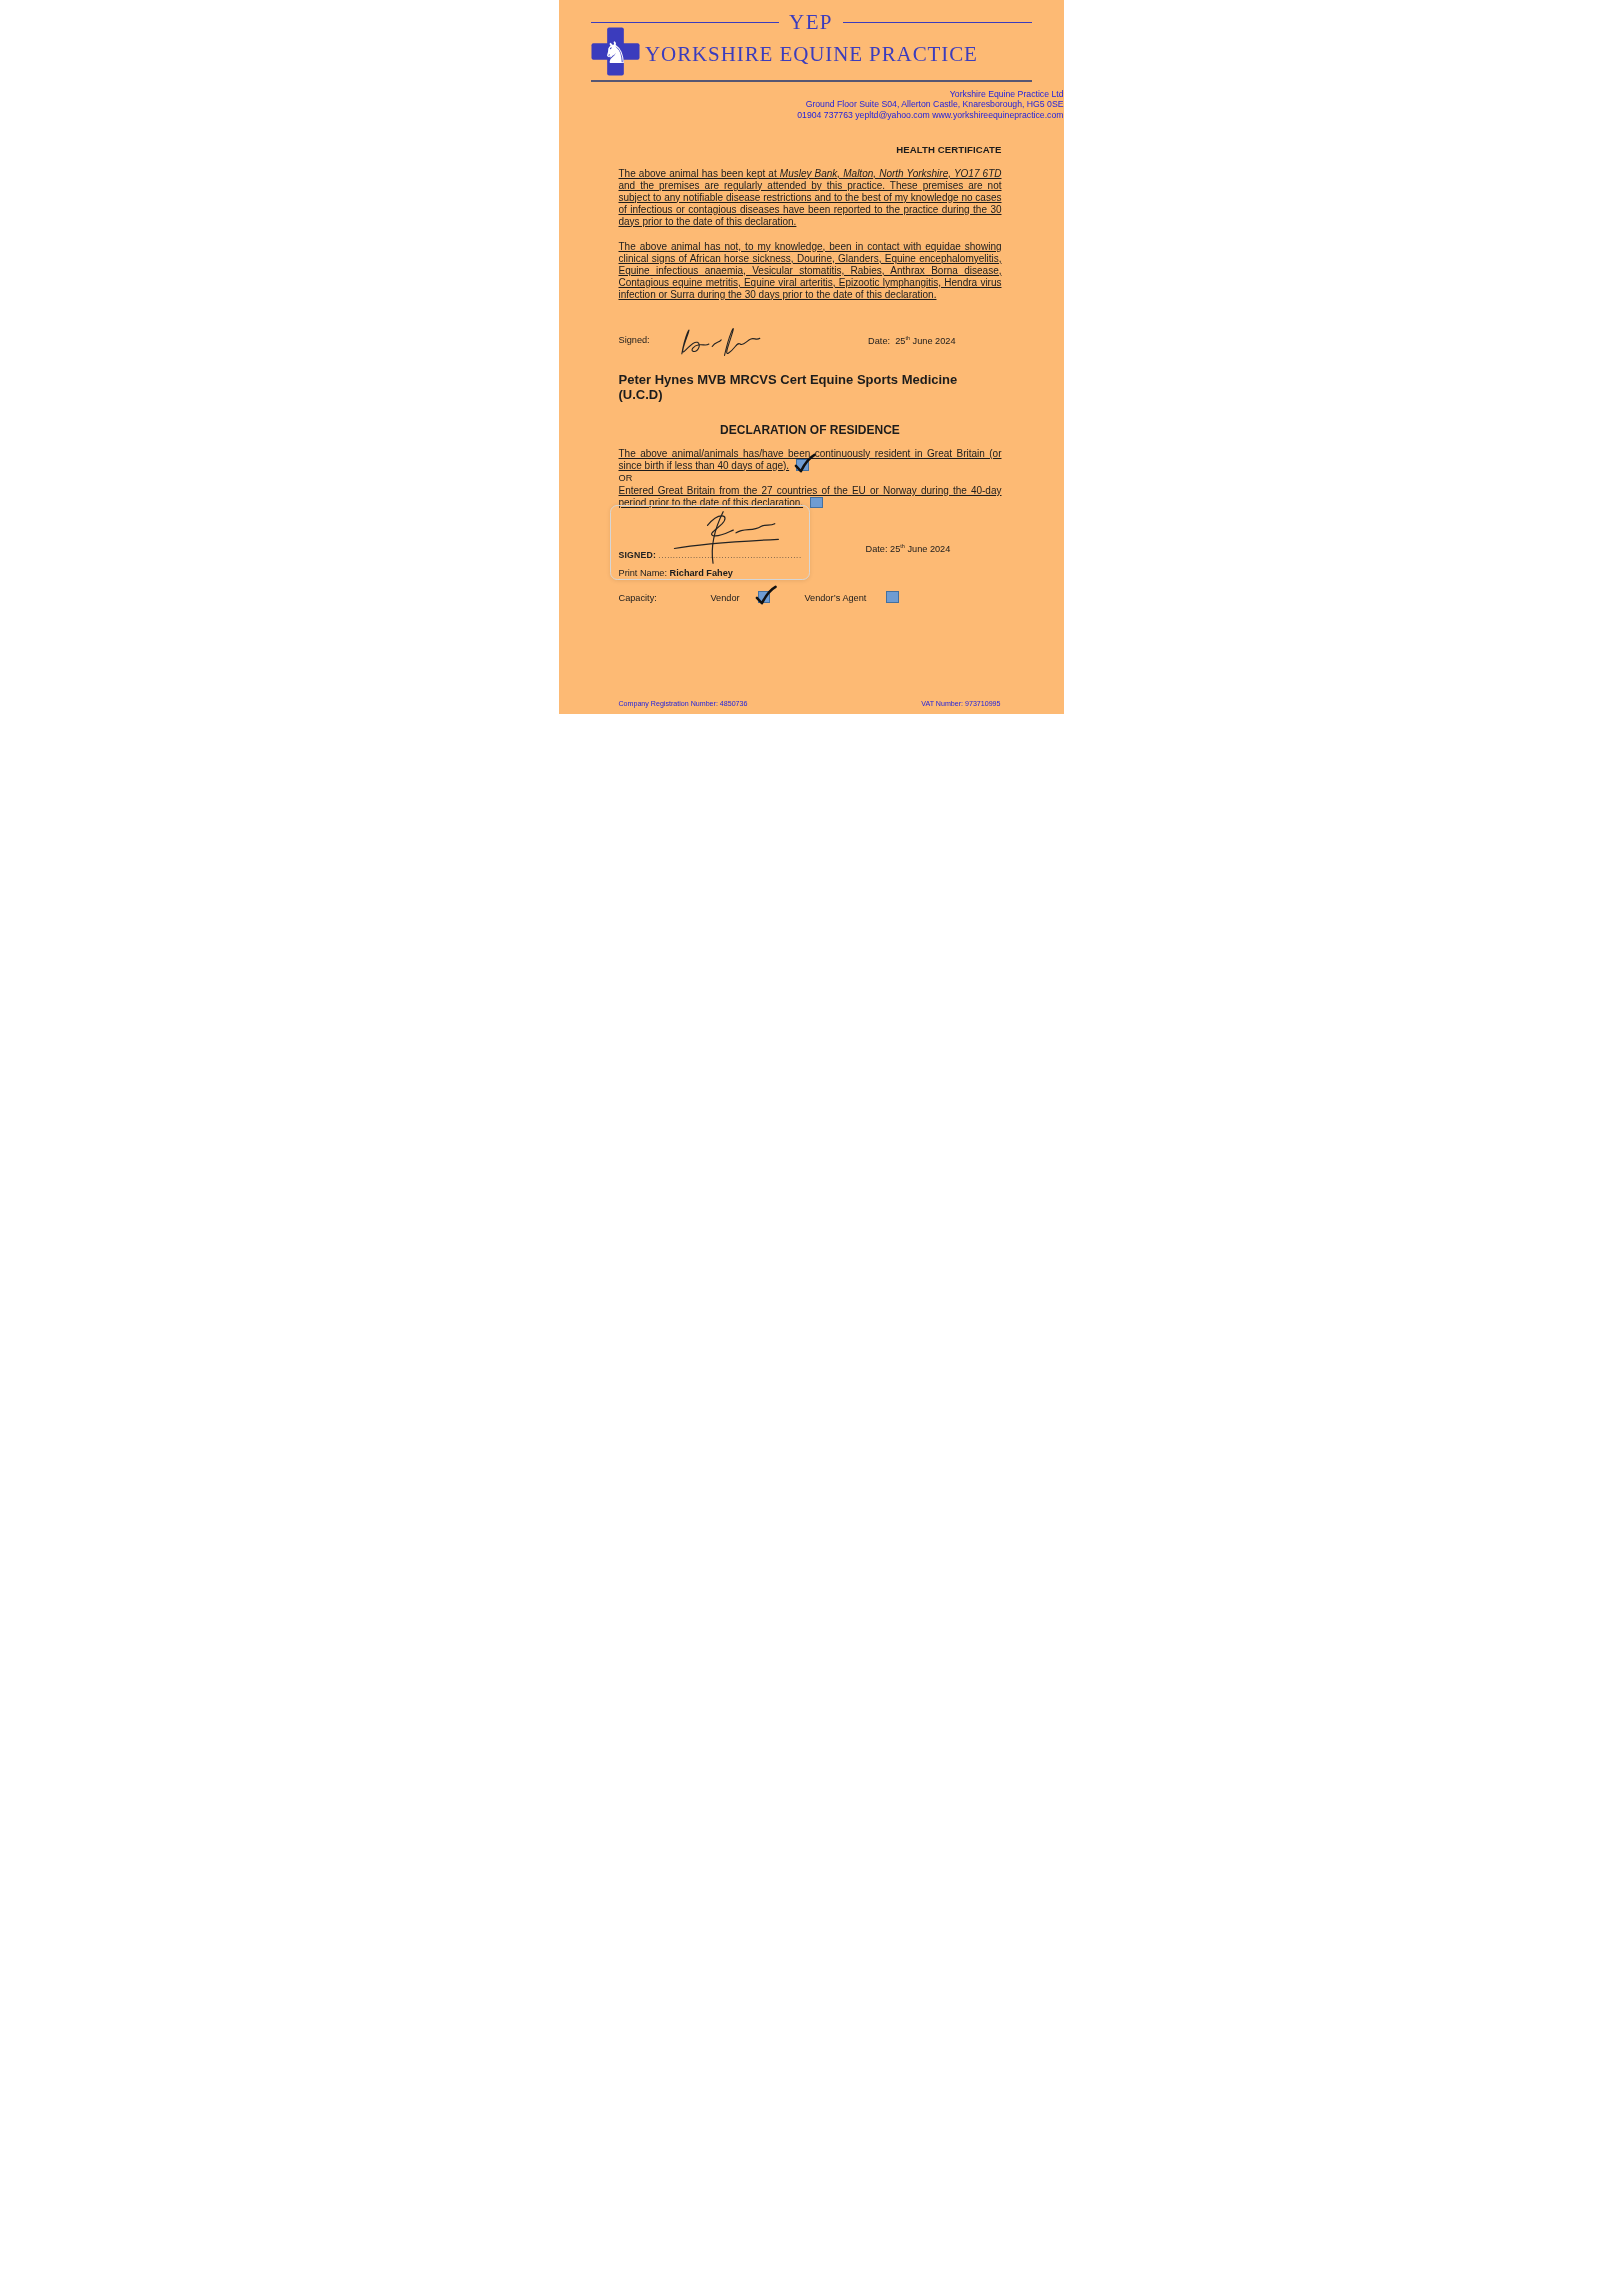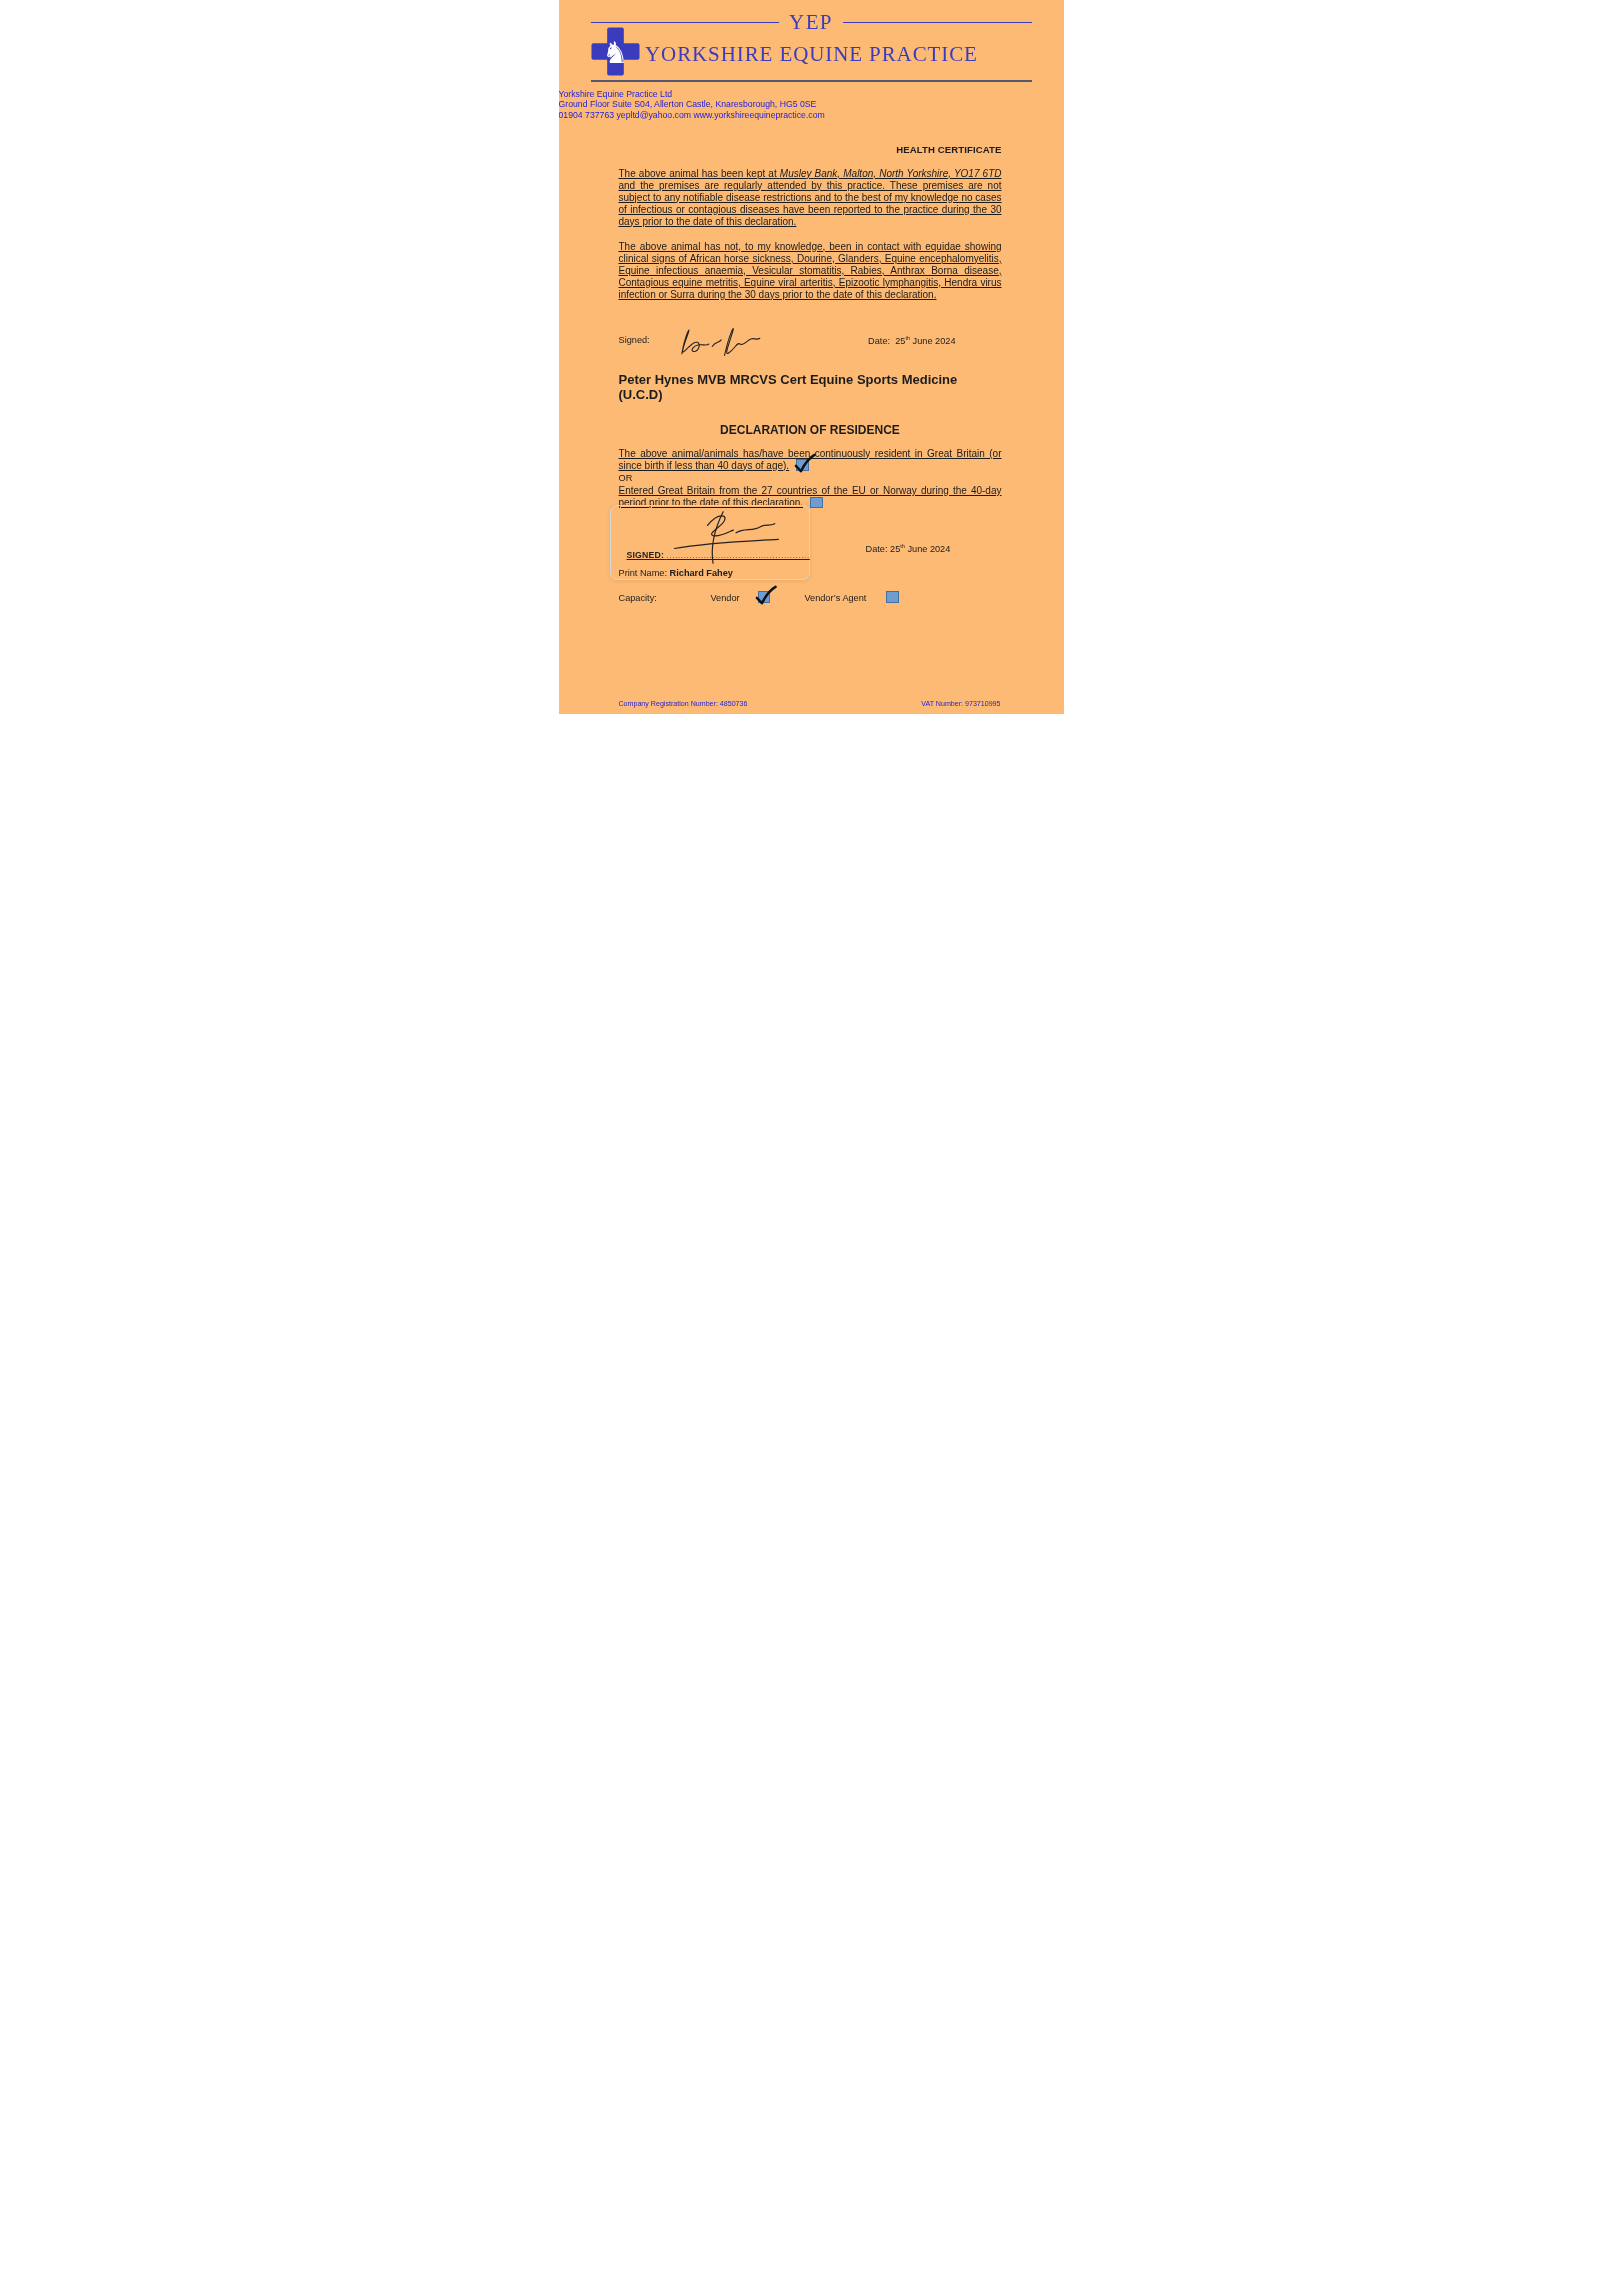--- a/index.html
+++ b/index.html
@@ -21,21 +21,21 @@
     font-size:21px; color:#3b3cbd; letter-spacing:1.4px; line-height:1;
   }
   .title-row { display:flex; align-items:center; margin:0.9px 32px 0; }
   .cross-logo { width:49px; height:49px; flex:0 0 auto; margin-top:-7.3px; }
   .practice-title {
     font-family:"Liberation Serif","DejaVu Serif",serif;
     font-size:21px; color:#3b3cbd; letter-spacing:0.9px; line-height:1;
     white-space:nowrap; margin-left:5.5px;
   }
   .header-rule { height:1.4px; background:#565673; margin:4.6px 32px 0; }
-  .contact-block { text-align:left; color:#2222dd; font-size:8.7px; line-height:10.6px; margin-top:7.3px; }
+  .contact-block { text-align:right; color:#2222dd; font-size:8.7px; line-height:10.6px; margin-top:7.3px; }
   
   .content { padding:0 62px 0 60px; }
   .doc-title { text-align:right; font-weight:bold; font-size:9.6px; margin-top:23px; letter-spacing:0.1px; }
   .fields { margin:25px 0 0 92px; }
   .field-row { display:flex; margin-bottom:13.8px; font-weight:bold; font-size:9.2px; }
   .field-label { width:92px; }
   .para { font-size:10px; line-height:12px; text-align:justify; margin-top:13px;text-decoration:underline; }
   .para .loc { font-style:italic; }
   .sig-row { display:flex; align-items:center; margin-top:20px; height:39px; }
   .sig-row .lbl { font-size:9.2px; }
@@ -57,21 +57,21 @@
   }
   .tick { position:absolute; left:-3.7px; top:-6.4px; width:22px; height:20px; overflow:visible; }
   
   .signed-area { position:relative; height:70px; margin-top:7.3px; }
   .signed-box {
     position:absolute; left:-8.3px; top:-11px; width:200px; height:75px;
     border:0.9px solid #d6d6d6; border-radius:7.3px;
     box-shadow:0 0.9px 4.6px rgba(0,0,0,.09);
   }
   .sig2 { position:absolute; left:48px; top:-10px; width:122px; height:62px; }
-  .signed-line { position:absolute; left:8px; top:34px; font-size:8.7px; color:#222; white-space:nowrap;text-decoration:underline; }
+  .signed-line { position:absolute; left:0; top:34px; font-size:8.7px; color:#222; white-space:nowrap; }
   .signed-line .slbl { font-weight:bold; letter-spacing:0.2px; }
   .dots { letter-spacing:0.7px; font-size:7.8px; color:#333; }
   .print-row { position:absolute; left:0; top:52px; font-size:9.2px; }
   .print-row b { font-weight:bold; }
   .date2 { position:absolute; left:247px; top:27px; }
   
   .capacity-row { display:flex; align-items:flex-end; font-size:9.2px; margin-top:6.4px; }
   .capacity-label { width:92px; }
   .cb-vendor { margin-left:18.4px; }
   .agent-label { margin-left:34px; }

